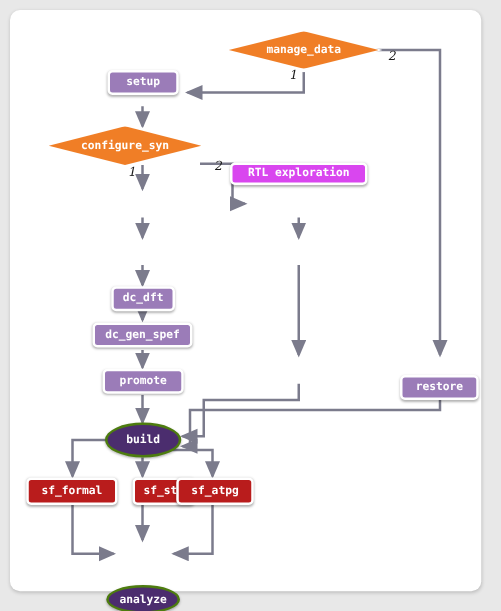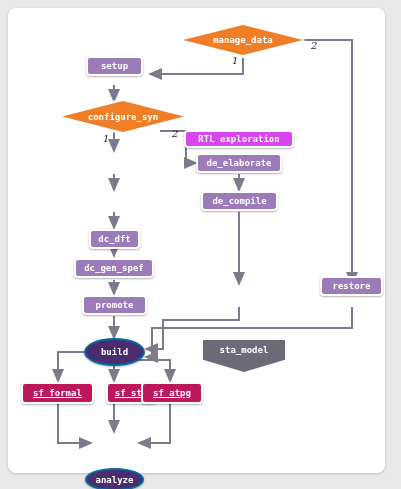--- a/index.html
+++ b/index.html
@@ -37,32 +37,32 @@
     white-space:nowrap;
     letter-spacing:0px;
   }
   .box{
     border-radius:4px;
     border:2px solid #ffffff;
     box-shadow:0 1px 2px rgba(0,0,0,0.30);
     font-size:9px;
   }
   .purple{ background:#9b7cb8; }
-  .teal{ background:#be185d;text-decoration:underline; }
+  .teal{ background:#b91c1c; }
   .graynode{
     background:#d946ef;
     border-radius:4px;
     border:2px solid #ffffff;
     box-shadow:0 1px 2px rgba(0,0,0,0.30);
     font-size:9px;
   }
   .ellipse{
     background:#4b2d6e;
     border-radius:50%;
-    border:2px solid #0369a1;
+    border:2px solid #4d7c0f;
     box-shadow:0 1px 2px rgba(0,0,0,0.30);
     font-size:9px;
   }
   .diamond-wrap{
     position:absolute;
     display:flex;align-items:center;justify-content:center;
   }
   .diamond-shape{
     position:absolute;left:0;top:0;width:100%;height:100%;
     background:#f07e26;
@@ -167,66 +167,55 @@
   <div class="diamond-wrap" style="left:183px;top:25px;width:120px;height:30px;">
     <div class="diamond-halo"></div>
     <div class="diamond-shape"></div>
     <div class="diamond-label">manage_data</div>
   </div>
 
   <div class="node box purple" style="left:86px;top:56px;width:57px;height:20px;">
     <span>setup</span>
   </div>
 
-  <div class="diamond-wrap" style="left:62px;top:101px;width:122px;height:31px;">
+  <div class="diamond-wrap" style="left:39px;top:101px;width:122px;height:31px;">
     <div class="diamond-halo"></div>
     <div class="diamond-shape"></div>
     <div class="diamond-label">configure_syn</div>
   </div>
 
   <div class="node graynode" style="left:184px;top:130px;width:110px;height:18px;">
     <span>RTL exploration</span>
   </div>
 
 
-  <div class="node box purple" style="left:196px;top:153px;width:86px;height:20px;">
-    <span>de_elaborate</span>
-  </div>
-
-
-  <div class="node box purple" style="left:201px;top:191px;width:77px;height:20px;">
-    <span>de_compile</span>
-  </div>
+
+
 
   <div class="node box purple" style="left:89px;top:229px;width:51px;height:20px;">
     <span>dc_dft</span>
   </div>
 
   <div class="node box purple" style="left:74px;top:258px;width:80px;height:20px;">
     <span>dc_gen_spef</span>
   </div>
 
   <div class="node box purple" style="left:82px;top:295px;width:65px;height:20px;">
     <span>promote</span>
   </div>
 
 
-  <div class="node box purple" style="left:320px;top:276px;width:63px;height:20px;text-align:center;">
+  <div class="node box purple" style="left:320px;top:300px;width:63px;height:20px;text-align:center;">
     <span>restore</span>
   </div>
 
   <div class="node ellipse" style="left:84px;top:338px;width:61px;height:28px;">
     <span>build</span>
   </div>
 
-  <div class="penta-wrap" style="left:203px;top:340px;width:82px;height:32px;">
-    <div class="penta-halo"></div>
-    <div class="penta-shape"></div>
-    <div class="penta-label">sta_model</div>
-  </div>
 
   <div class="node box teal" style="left:21px;top:382px;width:73px;height:22px;">
     <span>sf_formal</span>
   </div>
 
   <div class="node box teal" style="left:90px;top:382px;width:50px;height:22px;margin-left:16px;">
     <span>sf_sta</span>
   </div>
 
   <div class="node box teal" style="left:141px;top:382px;width:62px;height:22px;">

